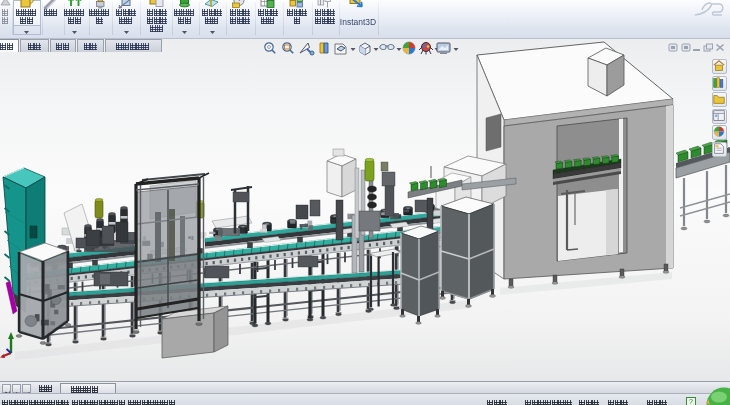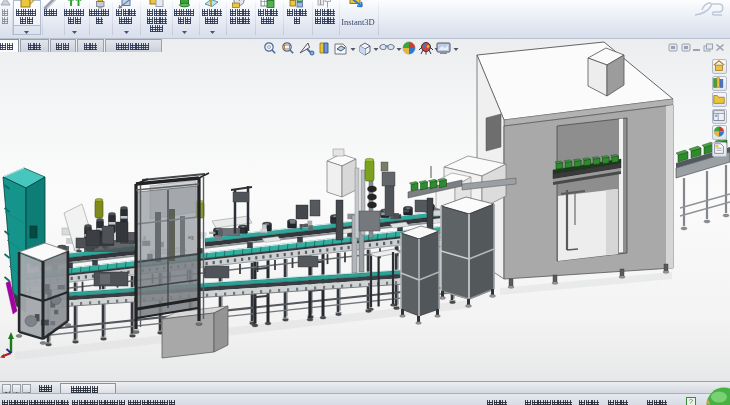--- a/index.html
+++ b/index.html
@@ -4,21 +4,21 @@
 #stage{position:absolute;left:0;top:0;width:730px;height:405px;background:#fff;}
 .abs{position:absolute;}
 .z{display:inline-block;width:6.4px;height:7px;margin:0 .3px 0 0;vertical-align:top;
 background:repeating-linear-gradient(90deg,rgba(38,48,78,.82) 0 1px,transparent 1px 2.3px),
 repeating-linear-gradient(0deg,rgba(38,48,78,.85) 0 1px,transparent 1px 2.2px);}
 .zg .z{background:repeating-linear-gradient(90deg,rgba(130,136,148,.8) 0 1px,transparent 1px 2.3px),
 repeating-linear-gradient(0deg,rgba(130,136,148,.82) 0 1px,transparent 1px 2.2px);}
 .zd .z{background:repeating-linear-gradient(90deg,rgba(38,44,56,.88) 0 1px,transparent 1px 2.3px),
 repeating-linear-gradient(0deg,rgba(38,44,56,.92) 0 1px,transparent 1px 2.2px);}
 .zl{line-height:8.3px;text-align:center;}
-#ribbon{left:0;top:0;width:730px;height:39px;background:linear-gradient(#fcfdfe 0%,#ebeff6 45%,#dfe5f0 75%,#d8deeb 100%);border-bottom:1px solid #b9c0cd;box-sizing:border-box;font-family:Liberation Serif, serif;}
+#ribbon{left:0;top:0;width:730px;height:39px;background:linear-gradient(#fcfdfe 0%,#ebeff6 45%,#dfe5f0 75%,#d8deeb 100%);border-bottom:1px solid #b9c0cd;box-sizing:border-box;}
 #ribbon .sep{position:absolute;top:2px;height:33px;width:1px;background:linear-gradient(#f0f2f7,#c2c9d6);}
 .rbtn{position:absolute;top:0;width:0;}
 .rlab{position:absolute;width:60px;left:-30px;text-align:center;}
 .ricon{position:absolute;left:-8px;}
 #tabrow{left:0;top:39px;width:250px;height:13px;}
 .tab{position:absolute;top:0;height:13px;background:linear-gradient(#e2e5eb,#cbd0d9);border:1px solid #9aa1ad;border-bottom:none;box-sizing:border-box;text-align:center;padding-top:2.5px;}
 .tab.act{background:#fafbfc;border-color:#8a919d;}
 #mtabs{left:0;top:381px;width:730px;height:12px;background:linear-gradient(#eceef2 0%,#d4d8df 100%);border-top:1px solid #9aa0aa;box-sizing:border-box;}
 #sbar{left:0;top:393px;width:730px;height:12px;background:linear-gradient(#e4e8ee,#d8dde5);border-top:1px solid #aab1bc;box-sizing:border-box;overflow:hidden;}
 .navb{position:absolute;top:1.5px;width:9px;height:9px;background:linear-gradient(#f2f3f5,#d8dbe0);border:1px solid #9aa0aa;box-sizing:border-box;}

